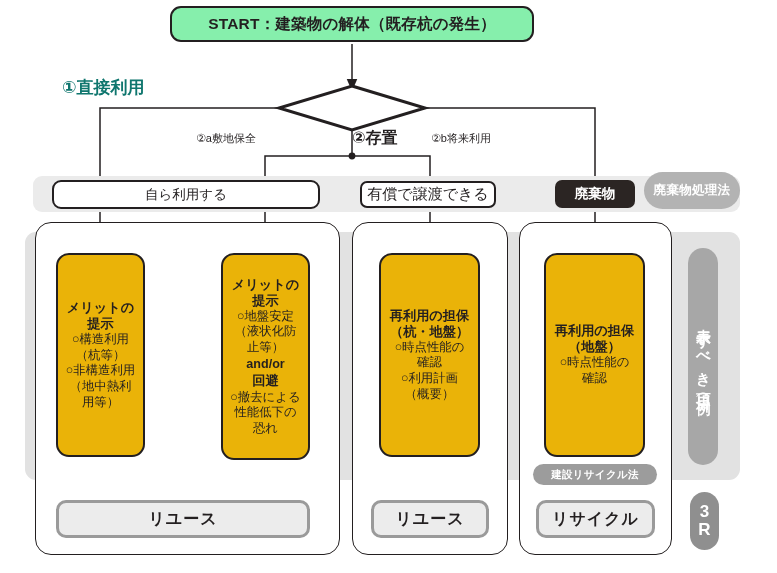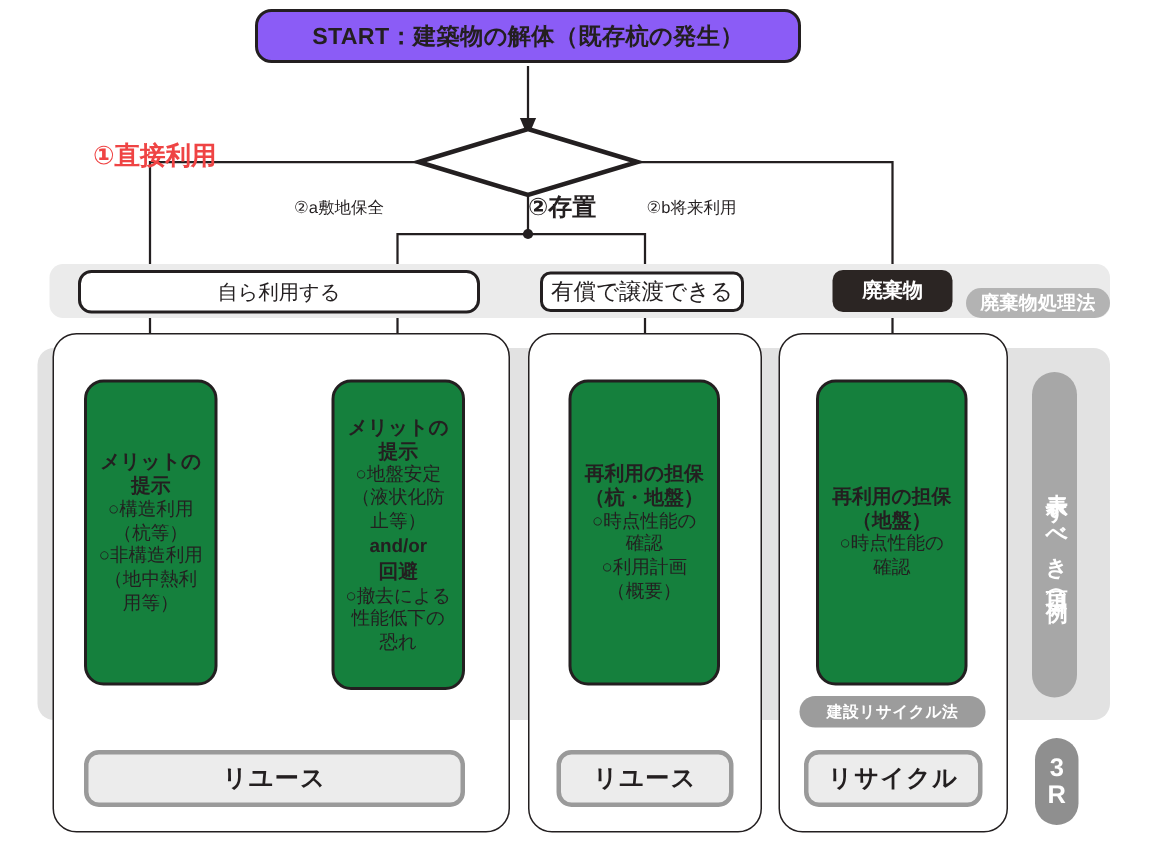--- a/index.html
+++ b/index.html
@@ -20,21 +20,21 @@
 
   
   .group-box{
     background:#ffffff;
     border:1.4px solid #231f20;
     border-radius:16px;
   }
 
   
   .start-box{
-    background:#8b5cf6;
+    background:#86efac;
     border:2.6px solid #231f20;
     border-radius:11px;
     display:flex;align-items:center;justify-content:center;
     font-weight:bold;font-size:15.5px;color:#231f20;
     letter-spacing:.2px;
   }
 
   
   .proc-box{
     background:#ffffff;
@@ -58,21 +58,21 @@
     background:#b3b3b3;color:#ffffff;
     border-radius:999px;
     display:flex;align-items:center;justify-content:center;
     font-weight:bold;font-size:12.5px;
     letter-spacing:.3px;
   }
   .law-pill.sm{font-size:10.5px;background:#9c9c9c;}
 
   
   .detail-box{
-    background:#15803d;
+    background:#eab308;
     border:2.4px solid #231f20;
     border-radius:13px;
     display:flex;flex-direction:column;
     align-items:center;justify-content:center;
     font-size:12.4px;color:#231f20;line-height:1.26;
     padding:6px 4px;
     text-align:center;
   }
   .detail-box .hd{font-weight:bold;font-size:13.2px;line-height:1.22;}
   .detail-box .ln{white-space:pre;}
@@ -97,21 +97,21 @@
     font-weight:bold;font-size:14.5px;letter-spacing:3px;
   }
   .badge3r{
     background:#8f8f8f;color:#ffffff;
     border-radius:999px;
     display:flex;flex-direction:column;align-items:center;justify-content:center;
     font-weight:bold;font-size:17px;line-height:1.05;
   }
 
   
-  .branch-major{font-weight:bold;font-size:17px;color:#ef4444;white-space:nowrap;margin-top:16px;}
+  .branch-major{font-weight:bold;font-size:17px;color:#0f766e;white-space:nowrap;}
   .branch-minor{font-size:11px;color:#231f20;white-space:nowrap;}
   .branch-mid{font-weight:bold;font-size:16px;color:#231f20;white-space:nowrap;}
   .diamond-label{font-weight:bold;font-size:13.5px;color:#231f20;}
 
   svg.lines{position:absolute;left:0;top:0;width:777px;height:573px;pointer-events:none;}
 </style>
 </head>
 <body>
 
 <div id="stage">
@@ -165,21 +165,21 @@
   <div class="abs branch-major" style="left:62px;top:76px;">①直接利用</div>
   <div class="abs branch-mid" style="left:352px;top:128px;">②存置</div>
   <div class="abs branch-minor" style="left:196px;top:131px;">②a敷地保全</div>
   <div class="abs branch-minor" style="left:431px;top:131px;">②b将来利用</div>
 
   <div class="abs gray-band" style="left:33px;top:176px;width:707px;height:36px;"></div>
 
   <div class="abs proc-box" style="left:52px;top:180px;width:268px;height:29px;">自ら利用する</div>
   <div class="abs proc-box small" style="left:360px;top:181px;width:136px;height:27px;">有償で譲渡できる</div>
   <div class="abs waste-chip" style="left:555px;top:180px;width:80px;height:28px;">廃棄物</div>
-  <div class="abs law-pill" style="left:644px;top:192px;width:96px;height:20px;">廃棄物処理法</div>
+  <div class="abs law-pill" style="left:644px;top:172px;width:96px;height:37px;">廃棄物処理法</div>
 
   <div class="abs gray-panel" style="left:25px;top:232px;width:715px;height:248px;"></div>
 
   <div class="abs group-box" style="left:35px;top:222px;width:305px;height:333px;"></div>
   <div class="abs group-box" style="left:352px;top:222px;width:156px;height:333px;"></div>
   <div class="abs group-box" style="left:519px;top:222px;width:153px;height:333px;"></div>
 
   <div class="abs detail-box" style="left:56px;top:253px;width:89px;height:204px;">
     <span class="hd">メリットの</span>
     <span class="hd">提示</span>

